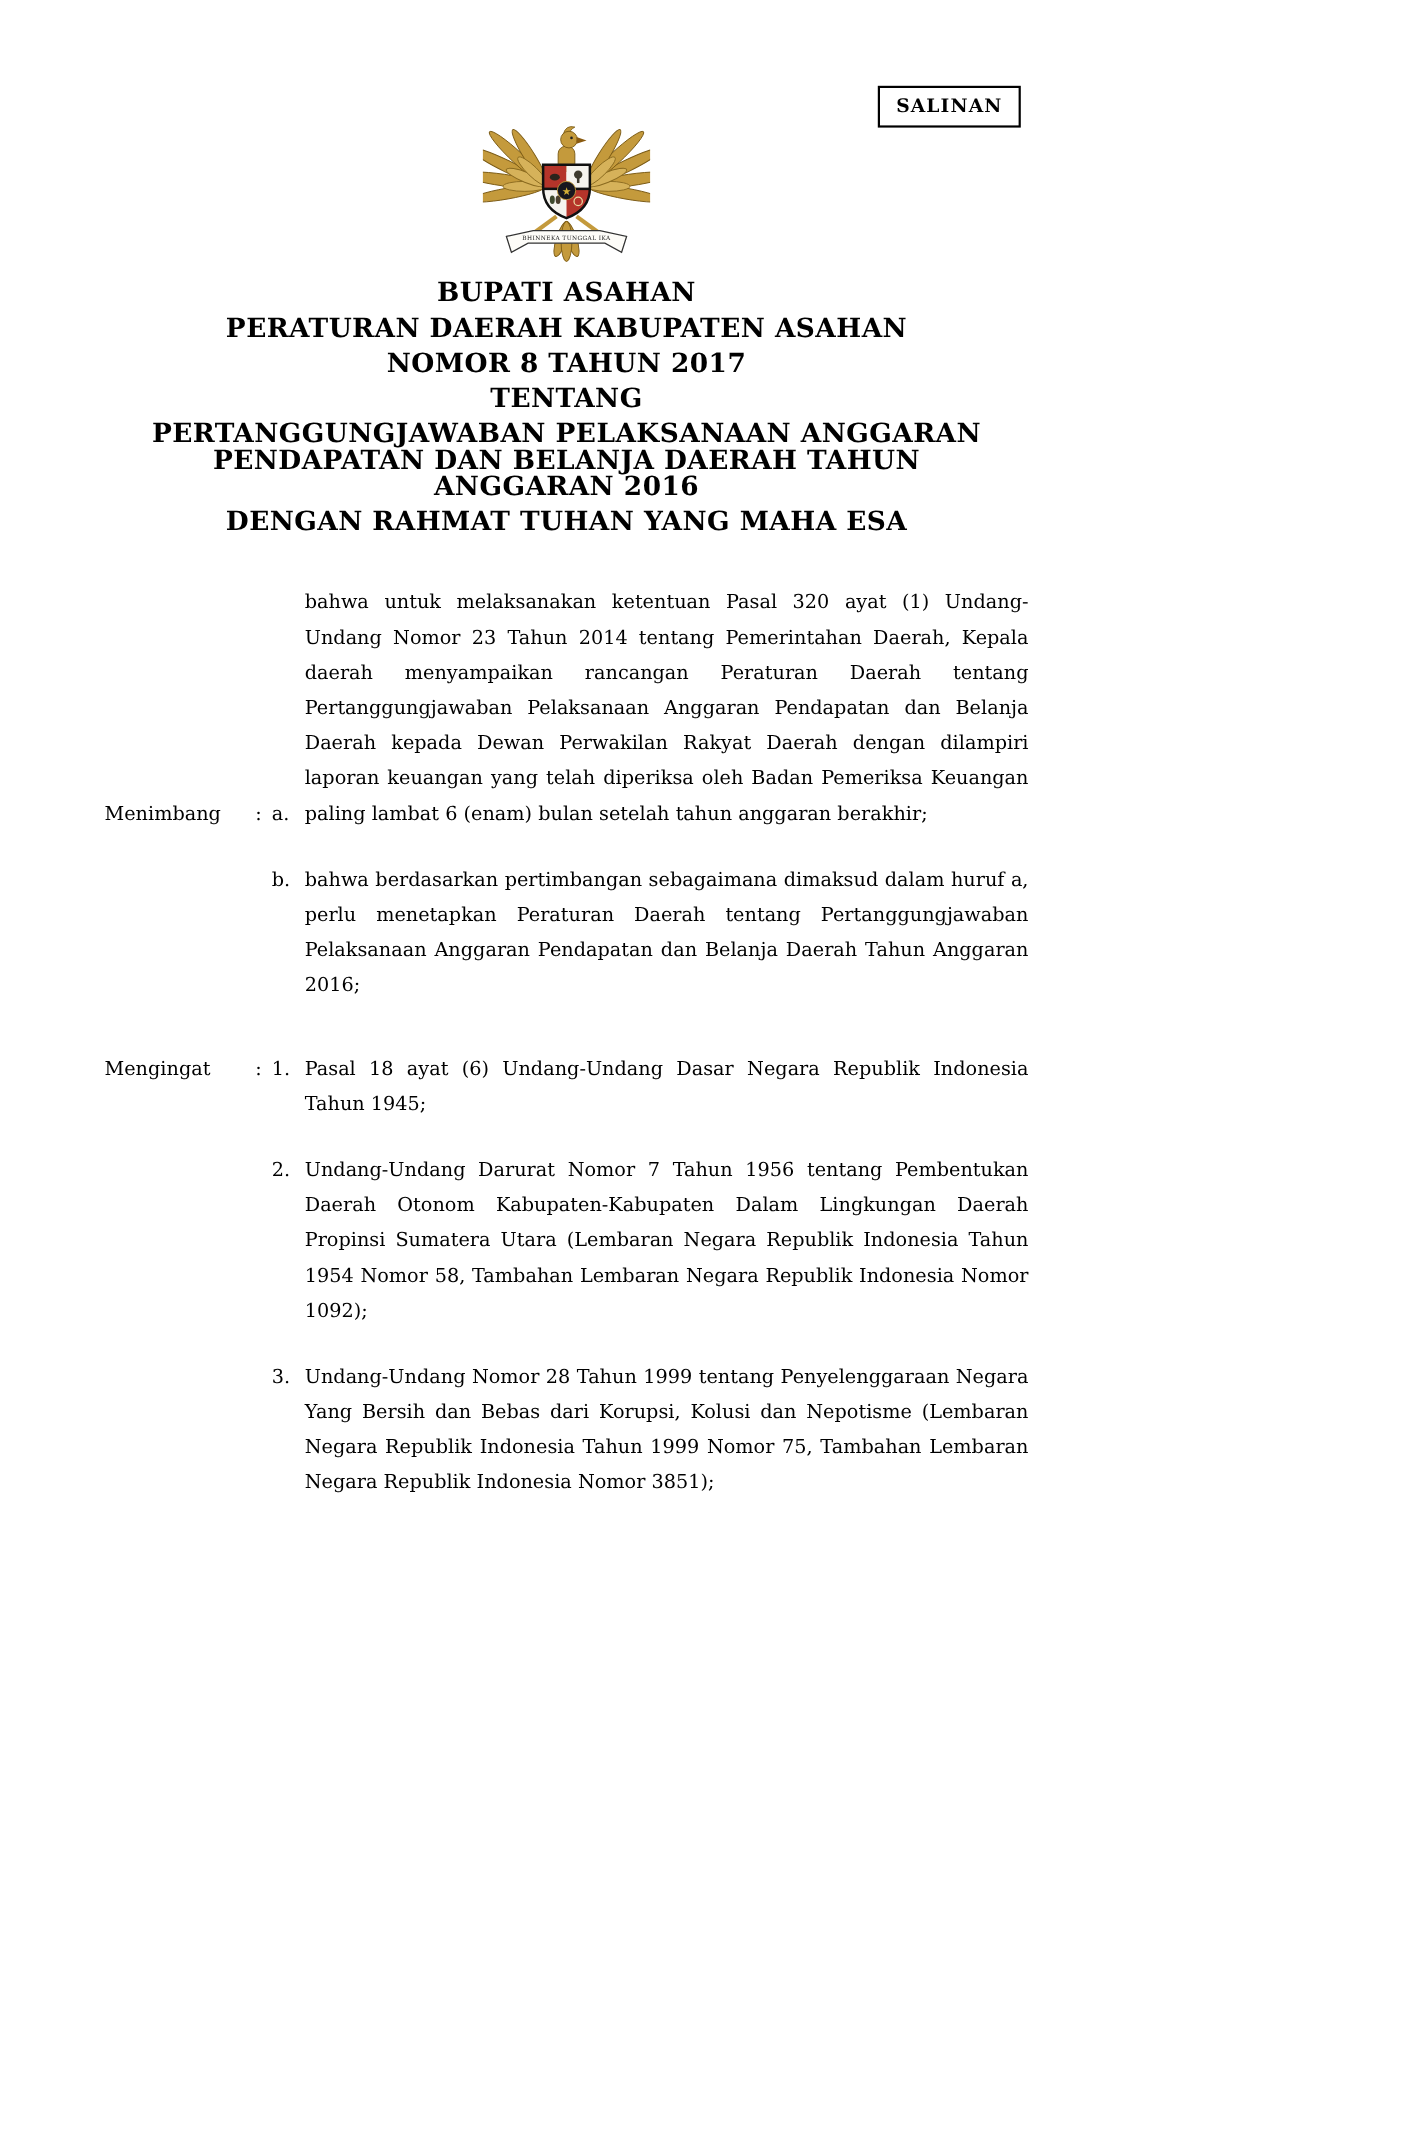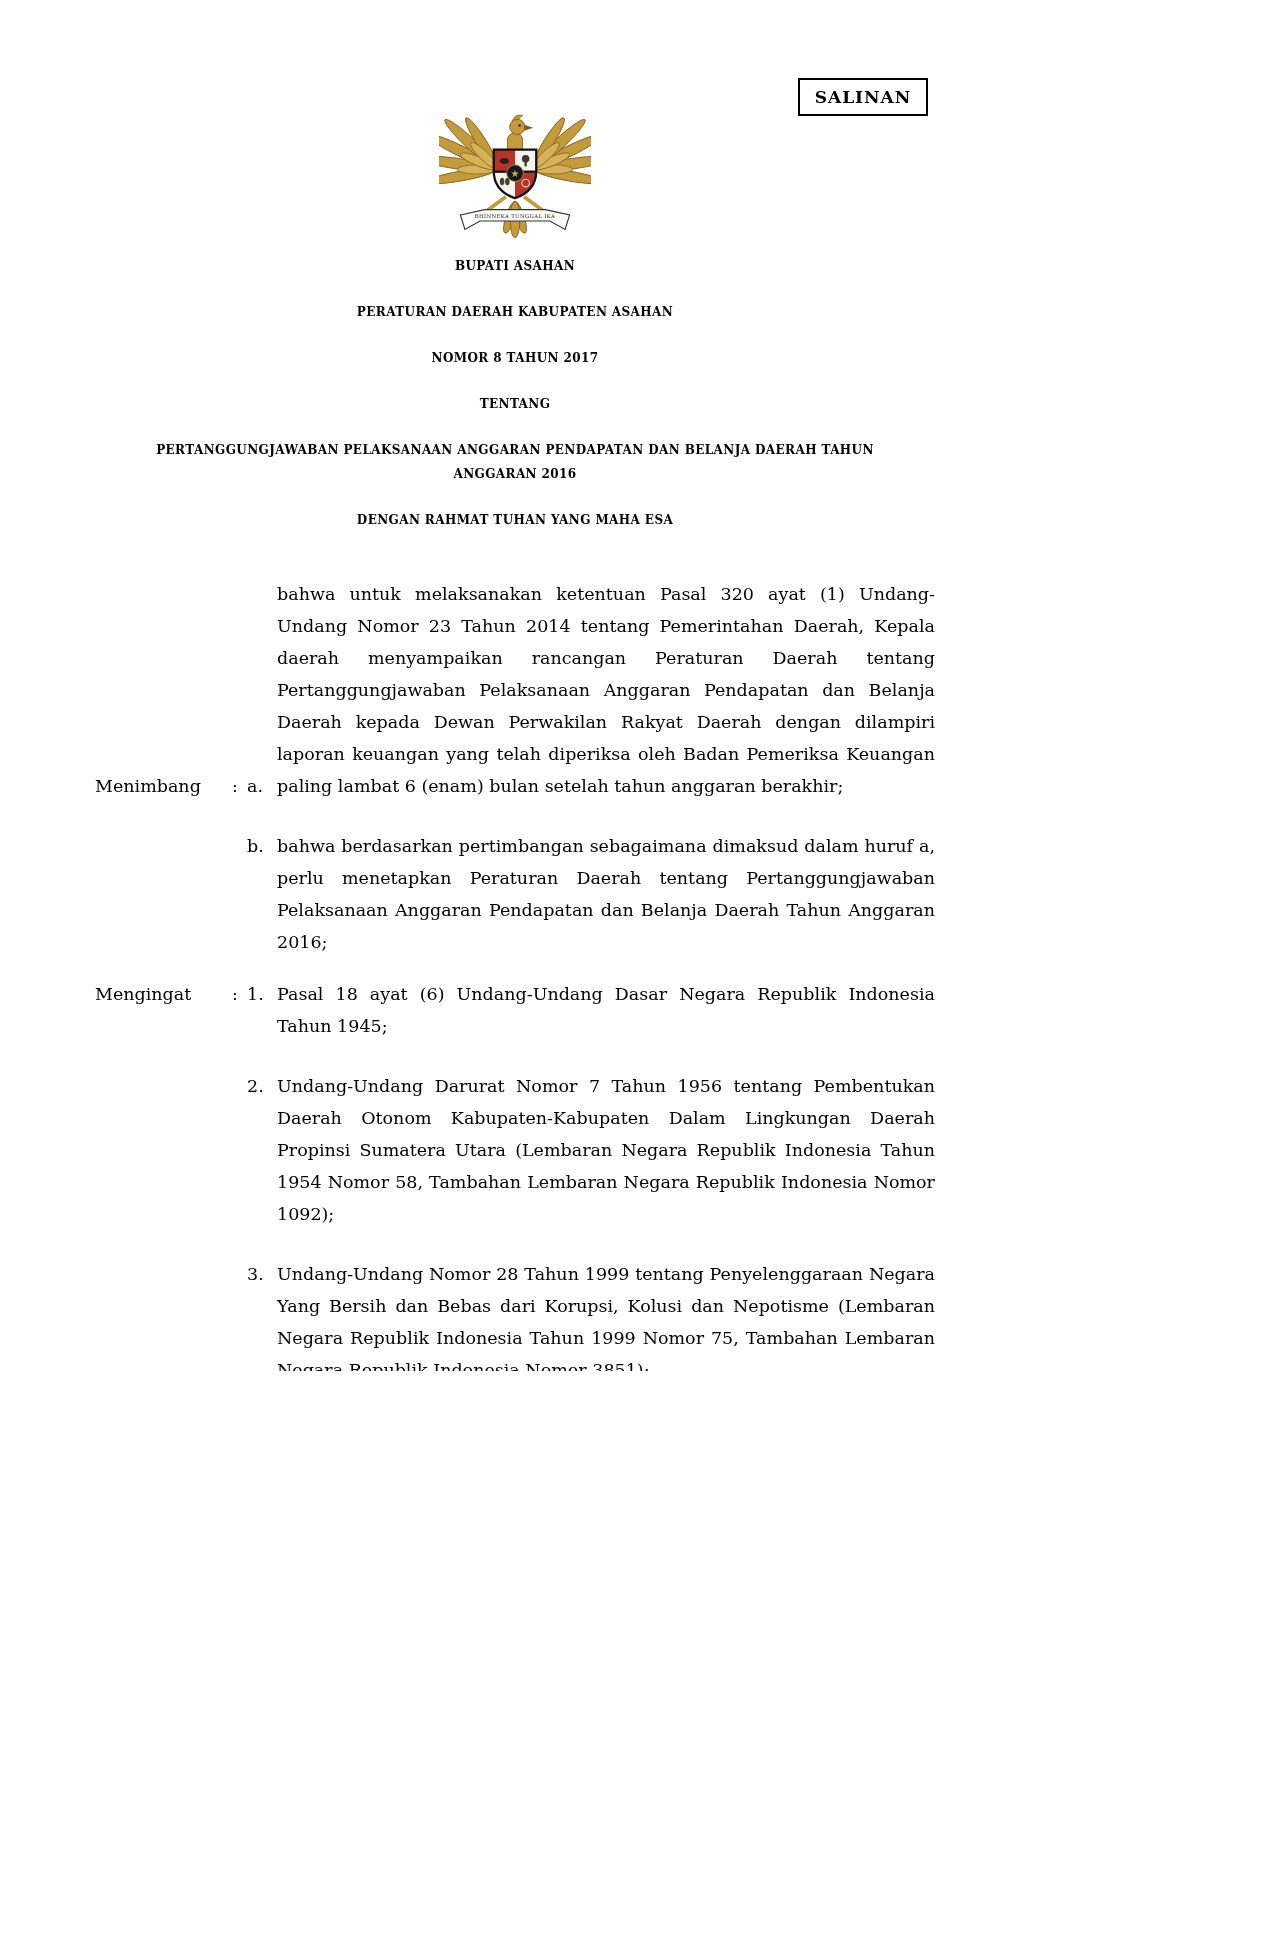--- a/index.html
+++ b/index.html
@@ -35,39 +35,39 @@
   }
   .emblem-wrap {
     margin: 92px auto 0 auto;
     width: 160px;
     text-align: center;
   }
   .emblem-wrap svg { display: block; margin: 0 auto; }
   .h {
     font-weight: bold;
     text-align: center;
-    font-size: 12px;
+    font-size: 24px;
     line-height: 24px;
     letter-spacing: 0.4px;
   }
   .hgroup { margin-top: 14px; }
-  .blk { margin-top: 22px; }
+  .blk { margin-top: 8px; }
   .subject {
     max-width: 790px;
     margin-left: auto;
     margin-right: auto;
   }
   .clause {
     display: flex;
     margin-top: 28px;
     font-size: 17.5px;
     line-height: 32px;
   }
   .first-clause { margin-top: 46px; align-items: flex-end; }
-  .section-gap { margin-top: 20px; }
+  .section-gap { margin-top: 44px; }
   .c-label { flex: 0 0 137px; }
   .c-colon { flex: 0 0 15px; }
   .c-marker { flex: 0 0 30px; }
   .c-text { flex: 1; text-align: justify; }
   .page-number {
     position: absolute;
     top: 1838px;
     left: 95px;
     width: 840px;
     text-align: right;

